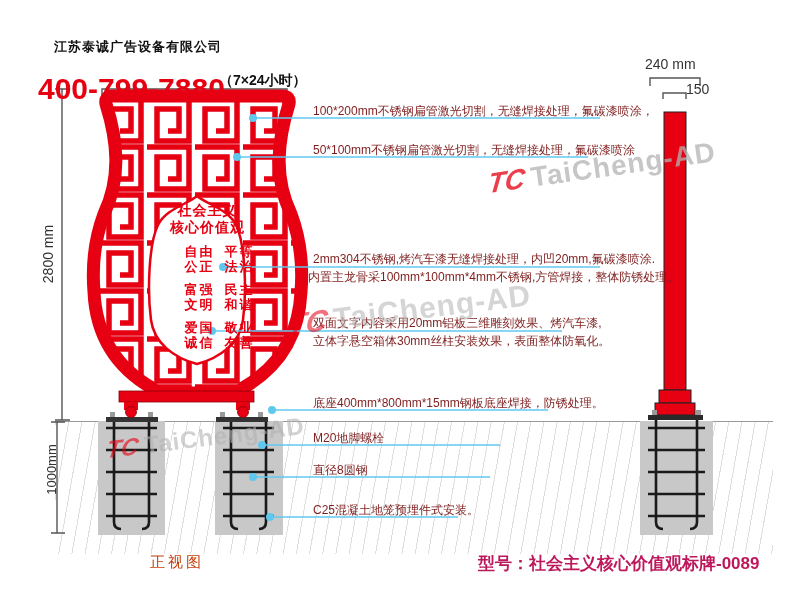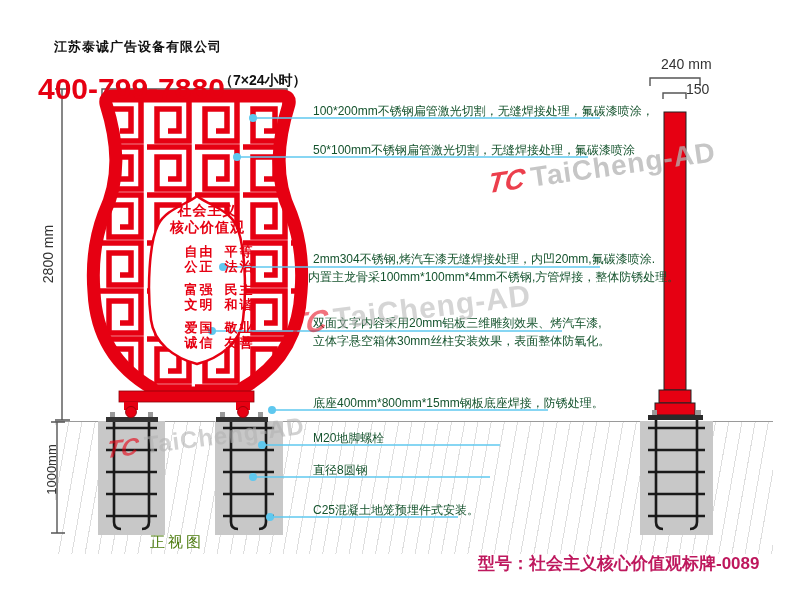--- a/index.html
+++ b/index.html
@@ -10,26 +10,26 @@
   
   .company{left:54px;top:38px;font-size:13px;font-weight:bold;color:#111;letter-spacing:1px;}
   .phone{left:38px;top:72px;font-size:30px;font-weight:bold;color:#e60012;letter-spacing:0px;}
   .phone-note{left:219px;top:72px;font-size:14px;font-weight:bold;color:#111;}
 
   
   .hatch{left:55px;top:421px;width:718px;height:132px;border-top:1px solid #9a9a9a;
          background:repeating-linear-gradient(100deg,#dedede 0 1px,transparent 1px 13px);}
 
   
-  .ann{position:absolute;font-size:12px;color:#14532d;white-space:nowrap;line-height:16px;}
+  .ann{position:absolute;font-size:12px;color:#7f1d1d;white-space:nowrap;line-height:16px;}
 
   
   .dim{position:absolute;color:#333;font-size:14px;white-space:nowrap;}
   .dim-v{transform:rotate(-90deg);transform-origin:center;}
-  .dim-240{left:645px;top:56px;font-size:14px;margin-left:16px;}
+  .dim-240{left:645px;top:56px;font-size:14px;}
   .dim-150{left:686px;top:81px;font-size:14px;width:24px;text-align:left;}
   .dim-2800{left:18px;top:246px;width:60px;text-align:center;}
   .dim-1000{left:22px;top:462px;width:58px;text-align:center;font-size:13px;}
 
   
   .sign-text{left:152px;top:202px;width:95px;text-align:center;color:#e60012;margin-left:8px;}
   .sign-title{font-size:14px;font-weight:bold;line-height:17px;letter-spacing:1px;}
   .sign-vals{margin-top:8px;font-family:"Liberation Serif","DejaVu Serif",serif;font-weight:bold;padding-left:24px;}
   .vrow{font-size:13px;line-height:15px;letter-spacing:2px;}
   .vrow .w{display:inline-block;}
@@ -39,21 +39,21 @@
   
   .wm{position:absolute;white-space:nowrap;pointer-events:none;}
   .wm-logo{font-style:italic;font-weight:900;color:#e60012;display:inline-block;
            transform:skewX(-14deg);margin-right:6px;}
   .wm-text{color:#b3b3b3;font-weight:bold;letter-spacing:1px;}
   .wm1{left:487px;top:152px;font-size:28px;transform:rotate(-8deg);opacity:.75;}
   .wm2{left:287px;top:293px;font-size:30px;transform:rotate(-7deg);opacity:.55;}
   .wm3{left:106px;top:424px;font-size:24px;transform:rotate(-7deg);opacity:.6;}
 
   
-  .view-label{left:150px;top:533px;font-size:15px;color:#4d7c0f;letter-spacing:3px;font-family:Liberation Mono, monospace;}
+  .view-label{left:150px;top:553px;font-size:15px;color:#c2410c;letter-spacing:3px;font-family:Liberation Mono, monospace;}
   .model{left:478px;top:552px;font-size:17px;font-weight:bold;color:#be185d;}
 </style>
 </head>
 <body>
 
 <div class="abs hatch"></div>
 
 <svg class="abs" style="left:0;top:0;" width="800" height="600" viewBox="0 0 800 600">
   <defs>
     <pattern id="fret" width="48" height="48" patternUnits="userSpaceOnUse">

